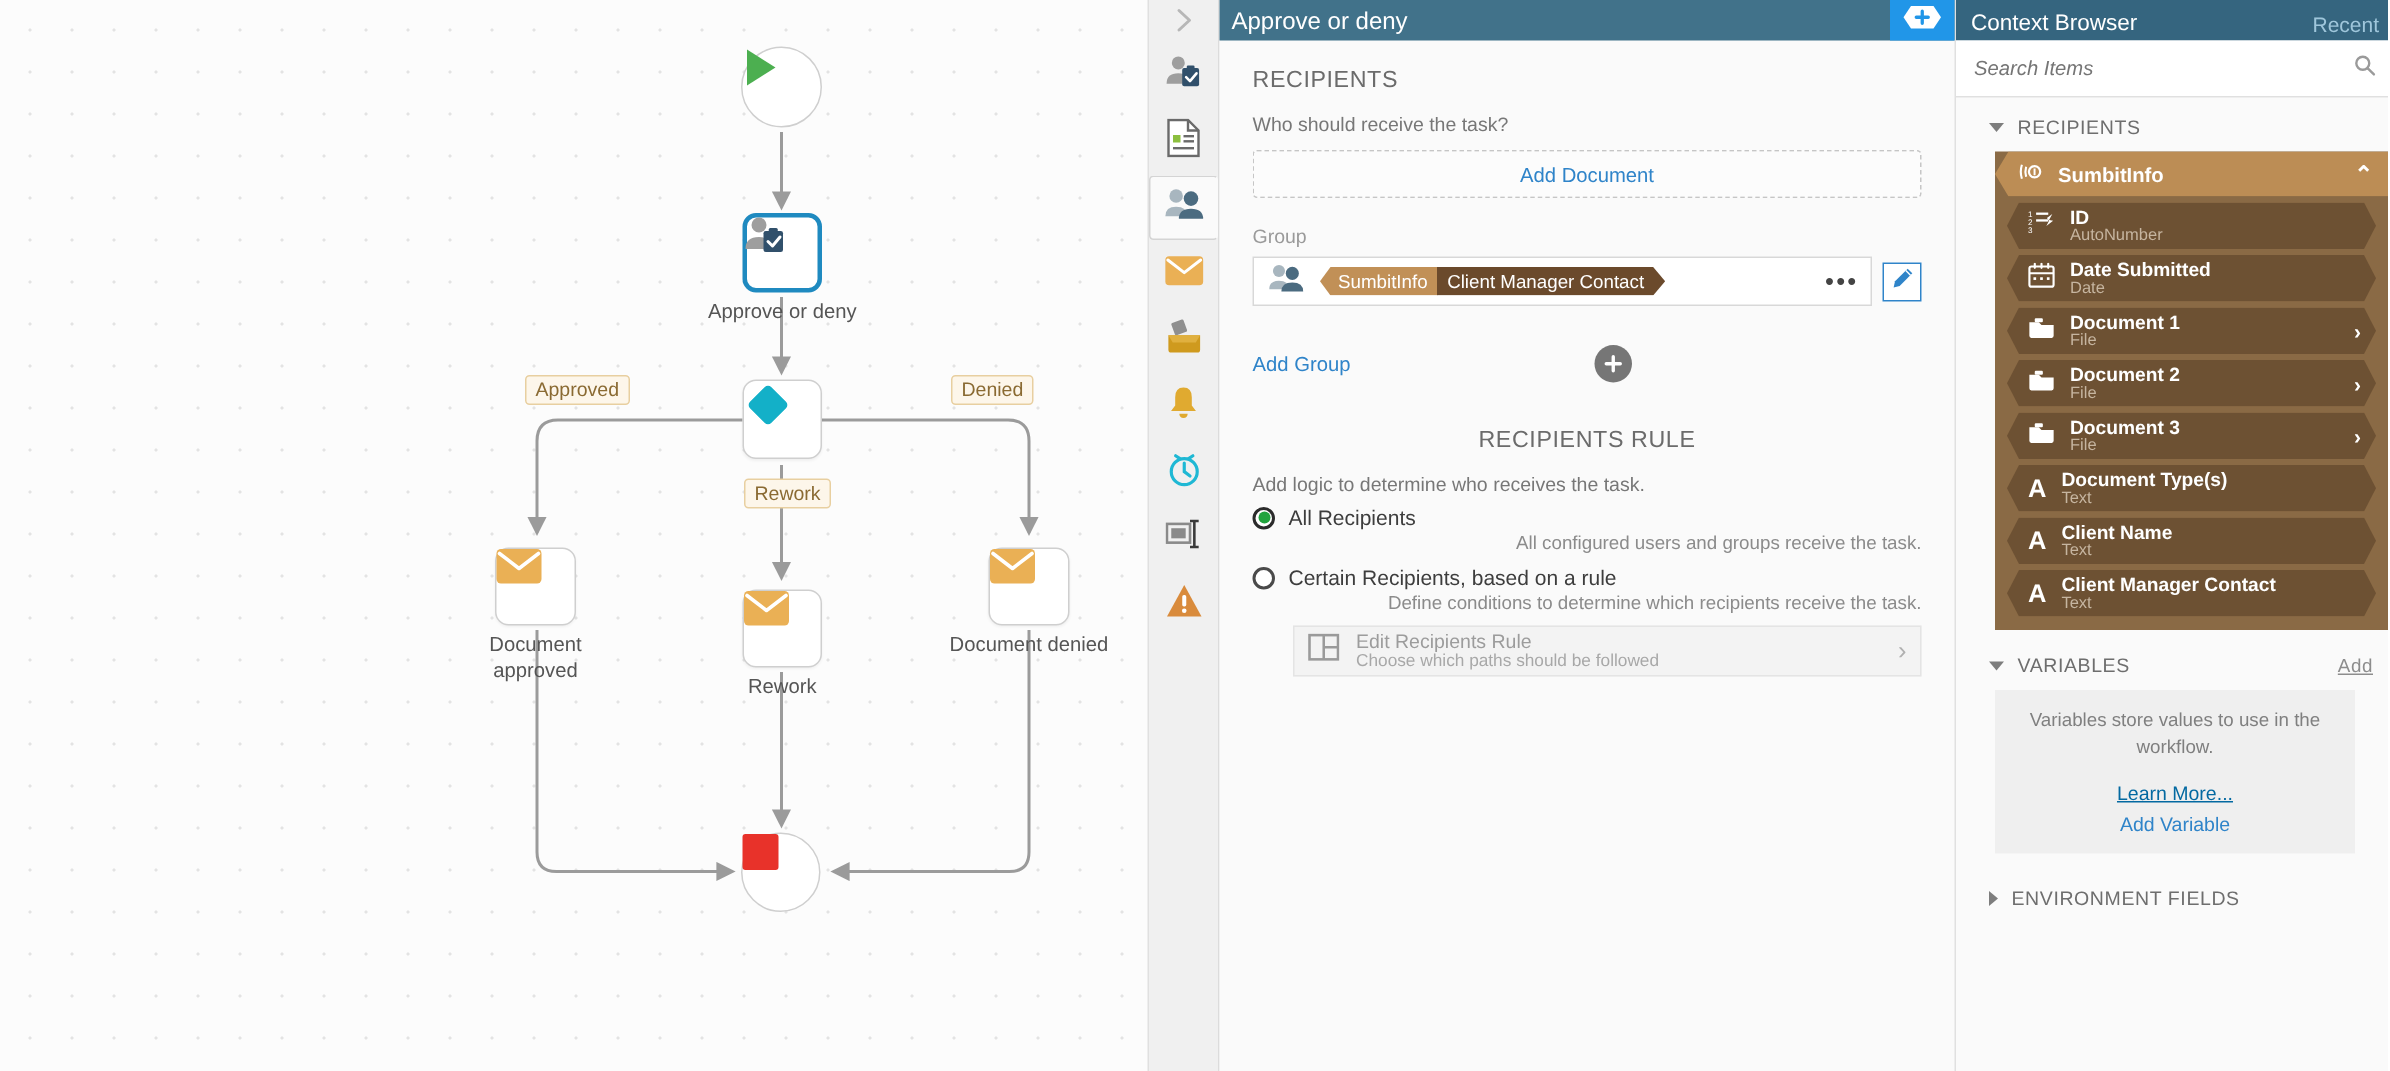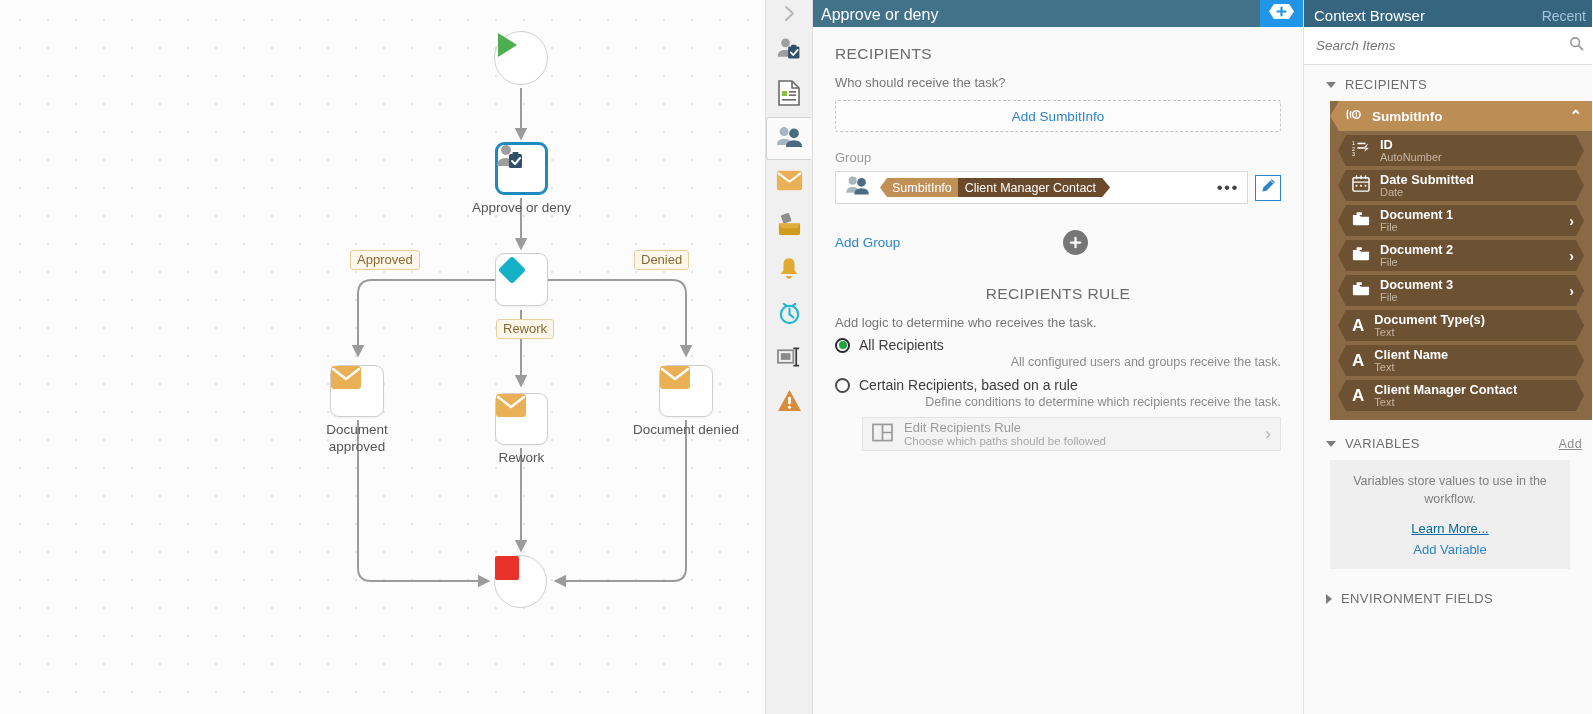--- a/index.html
+++ b/index.html
@@ -458,21 +458,21 @@
           </svg>
         </span>
       </div>
     </div>
 
     <div class="main-body">
 
       <div class="sec-title">RECIPIENTS</div>
       <div class="sec-sub">Who should receive the task?</div>
 
-      <div class="add-recipient">Add SumbitInfo</div>
+      <div class="add-recipient">Add Document</div>
 
       <div class="field-label">Group</div>
 
       <div class="group-row">
         <div class="group-box">
           <span>
             <svg width="25" height="21" viewBox="0 0 30 26">
               <circle cx="9" cy="7" r="5" fill="#a8b6bf"></circle>
                 <path d="M1 22 q0-7 8-7 q8 0 8 7 z" fill="#a8b6bf"></path>
               <circle cx="20" cy="9" r="5.4" fill="#4b6b80"></circle>

